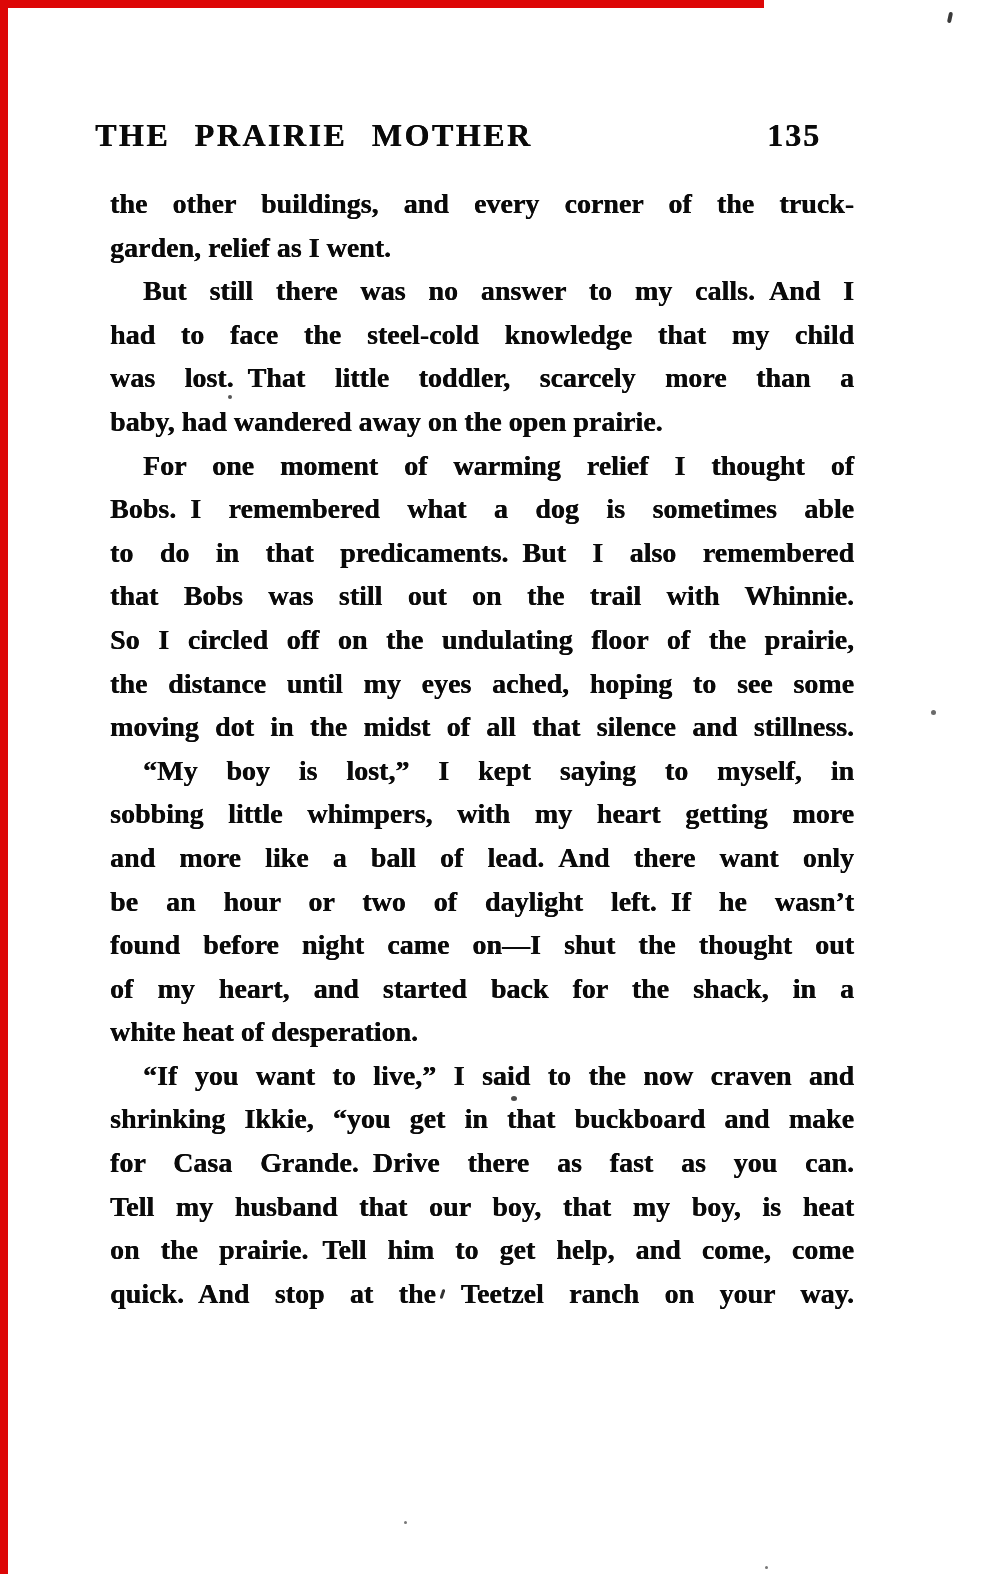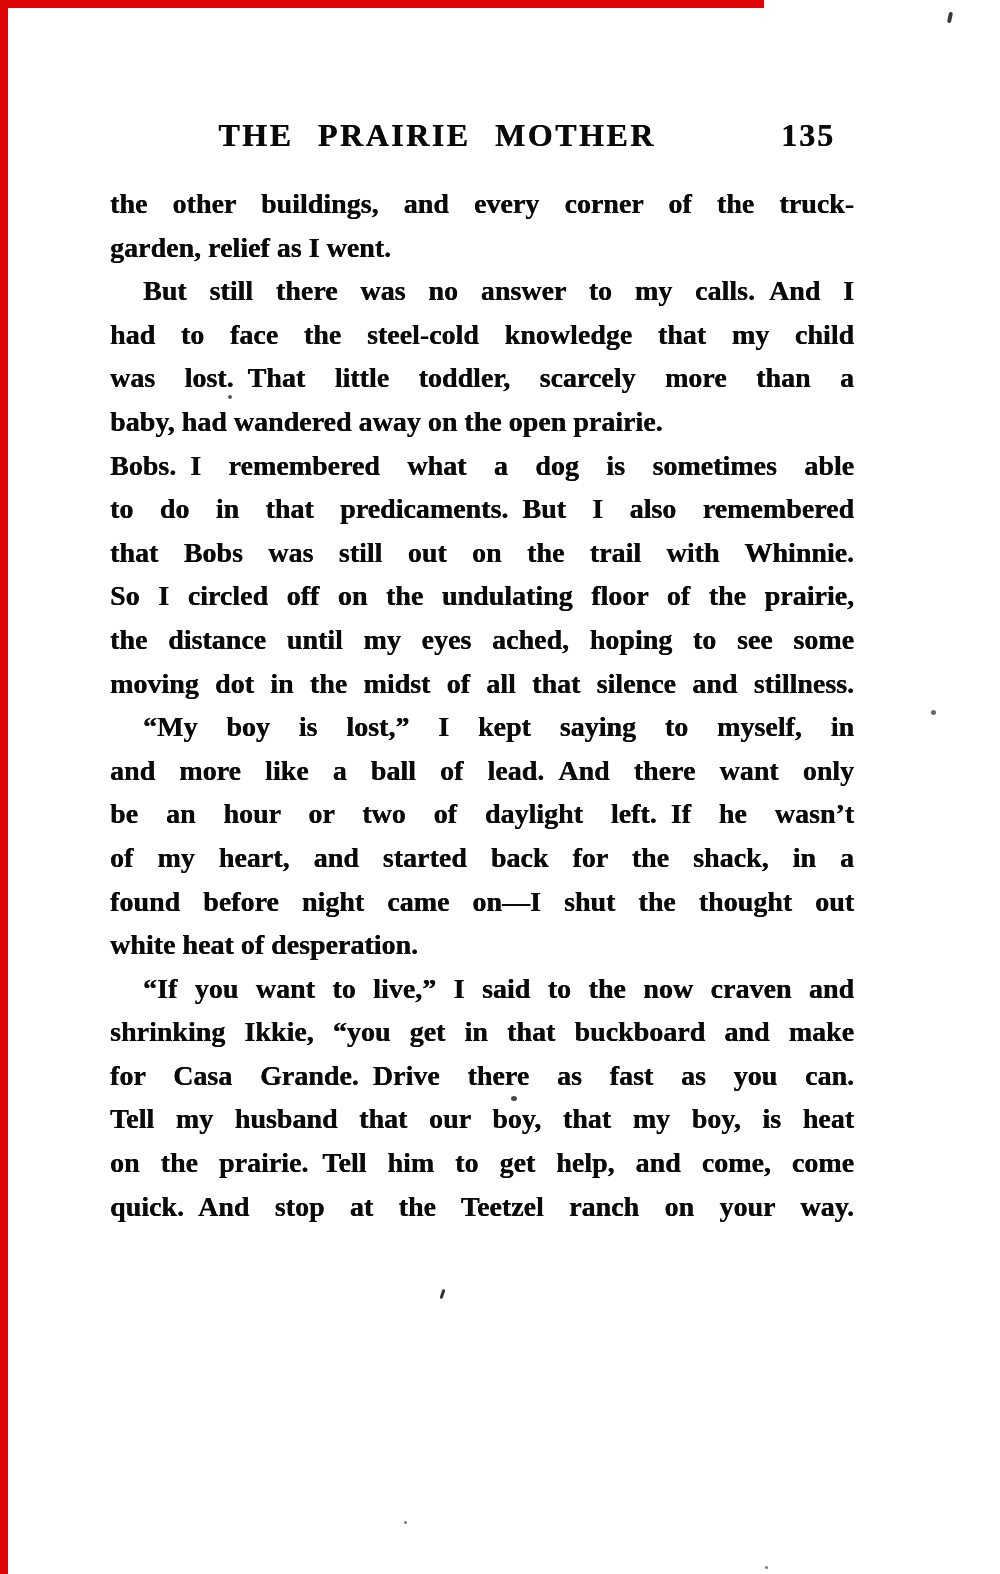--- a/index.html
+++ b/index.html
@@ -31,26 +31,26 @@
     background:var(--scan-red);
   }
   
   .running-header{
     position:absolute;left:95px;top:116px;width:744px;height:40px;
     font-size:32px;line-height:38px;
     text-shadow:0.4px 0 0 currentColor;
   }
   .running-title{
     position:absolute;left:0;right:60px;
-    text-align:center;
+    text-align:left;
     letter-spacing:2.5px;word-spacing:14px;
     white-space:nowrap;
   }
   .page-number{
-    position:absolute;right:4px;top:0;
+    position:absolute;right:18px;top:0;
     letter-spacing:2px;
   }
   
   .textblock{
     position:absolute;left:95px;top:182px;width:744px;
     font-size:28px;
     text-shadow:0.35px 0 0 currentColor;
     margin-left:15px;
   }
   .line{
@@ -85,31 +85,33 @@
     <span class="page-number">135</span>
   </div>
 
   <div class="textblock">
       <div class="line">the other buildings, and every corner of the truck-</div>
       <div class="line end">garden, relief as I went.</div>
       <div class="line indent">But still there was no answer to my calls. And I</div>
       <div class="line">had to face the steel-cold knowledge that my child</div>
       <div class="line">was lost. That little toddler, scarcely more than a</div>
       <div class="line end">baby, had wandered away on the open prairie.</div>
+      <div class="line indent">For one moment of warming relief I thought of</div>
       <div class="line">Bobs. I remembered what a dog is sometimes able</div>
       <div class="line">to do in that predicaments. But I also remembered</div>
       <div class="line">that Bobs was still out on the trail with Whinnie.</div>
       <div class="line">So I circled off on the undulating floor of the prairie,</div>
       <div class="line">the distance until my eyes ached, hoping to see some</div>
       <div class="line">moving dot in the midst of all that silence and stillness.</div>
       <div class="line indent">“My boy is lost,” I kept saying to myself, in</div>
+      <div class="line">sobbing little whimpers, with my heart getting more</div>
       <div class="line">and more like a ball of lead. And there want only</div>
       <div class="line">be an hour or two of daylight left. If he wasn’t</div>
+      <div class="line">found before night came on—I shut the thought out</div>
       <div class="line">of my heart, and started back for the shack, in a</div>
-      <div class="line">found before night came on—I shut the thought out</div>
       <div class="line end">white heat of desperation.</div>
       <div class="line indent">“If you want to live,” I said to the now craven and</div>
       <div class="line">shrinking Ikkie, “you get in that buckboard and make</div>
       <div class="line">for Casa Grande. Drive there as fast as you can.</div>
       <div class="line">Tell my husband that our boy, that my boy, is heat</div>
       <div class="line">on the prairie. Tell him to get help, and come, come</div>
       <div class="line">quick. And stop at the Teetzel ranch on your way.</div>
     </div>
 
   <div class="speck speck-top-right"></div>

